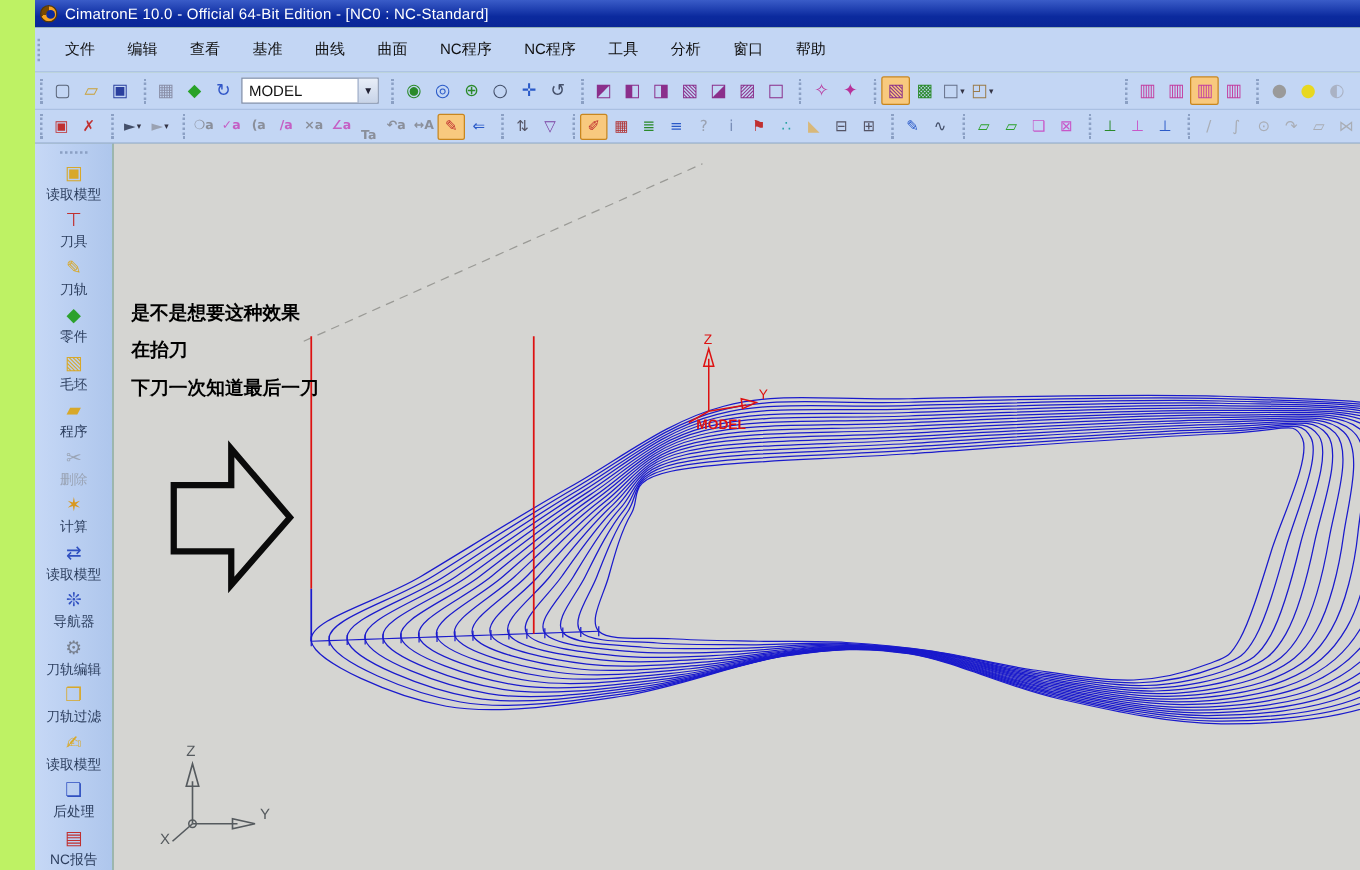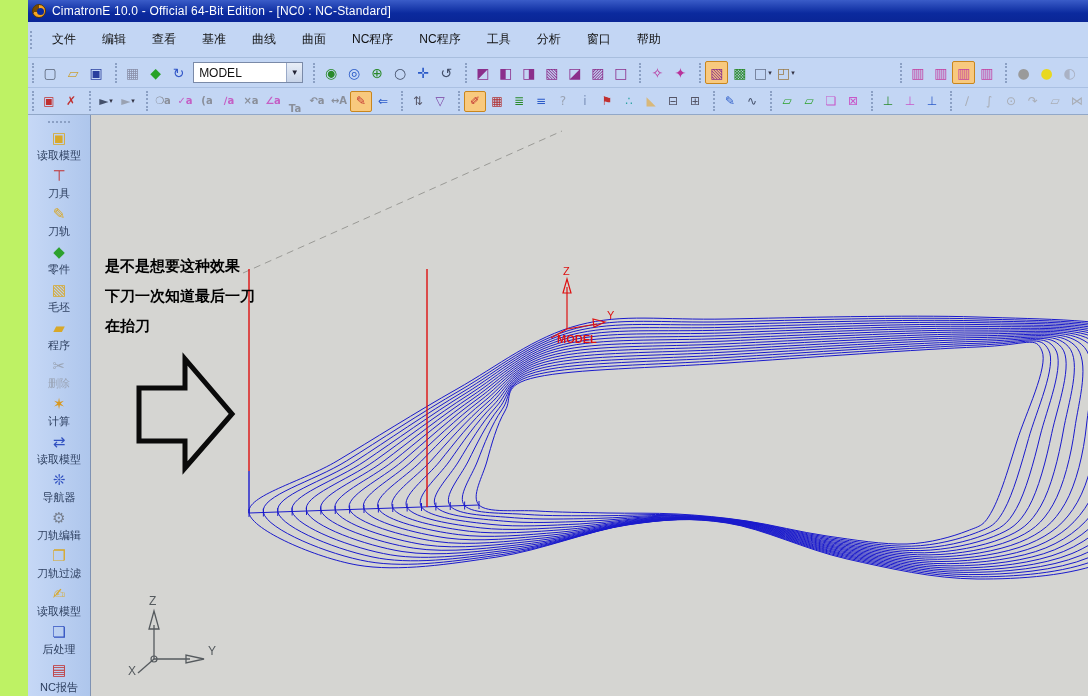--- a/index.html
+++ b/index.html
@@ -41,21 +41,21 @@
   .main { display:flex; height:587px; }
   .sidebar { width:64px; background:linear-gradient(90deg,#c6d8f6,#aec6ec); border-right:1px solid #7e92b4; display:flex; flex-direction:column; align-items:center; padding-top:6px; }
   .sb-grip { width:22px; border-top:2px dotted #8ba0c4; margin-bottom:4px; }
   .sb-item { width:62px; display:flex; flex-direction:column; align-items:center; padding:3px 0 2px; cursor:default; }
   .sb-icon { font-family:"DejaVu Sans",sans-serif; font-size:15px; line-height:17px; }
   .sb-label { font-size:11px; color:#2c3e5e; margin-top:1px; white-space:nowrap; }
   .sb-item.dis .sb-label, .sb-item.dis .sb-icon { color:#9aa4b5 !important; }
 
   .canvas { position:relative; width:1024px; height:587px; background:#d5d5d2; overflow:hidden; }
   #cv { position:absolute; left:0; top:0; }
-  .ann { position:absolute; left:14px; top:136px; font-size:15px; font-weight:bold; color:#000; line-height:30px; }
+  .ann { position:absolute; left:14px; top:121px; font-size:15px; font-weight:bold; color:#000; line-height:30px; }
   .wm { position:absolute; right:16px; bottom:2px; font-size:20px; font-weight:bold; color:#f65a5a; letter-spacing:1px; opacity:.9;
         text-shadow:1px 1px 0 #ffd9d9,-1px -1px 0 #ffecec; }
 
   .bottom-strip { height:5px; background:#2b64d9; width:1088px; }
 </style>
 </head>
 <body>
 
 <div class="app">
 
@@ -498,20 +498,20 @@
           <line x1="63" y1="544" x2="99" y2="544" stroke="#555a5e" stroke-width="1.3"></line>
           <polygon points="113,544 95,540 95,548" fill="none" stroke="#555a5e" stroke-width="1.3"></polygon>
           <line x1="63" y1="544" x2="47" y2="558" stroke="#555a5e" stroke-width="1.3"></line>
           <circle cx="63" cy="544" r="3" fill="none" stroke="#555a5e" stroke-width="1.2"></circle>
           <text x="58" y="490" fill="#555a5e" font-size="12">Z</text>
           <text x="117" y="540" fill="#555a5e" font-size="12">Y</text>
           <text x="37" y="560" fill="#555a5e" font-size="12">X</text>
         </svg>
       <div class="ann">
         <div>是不是想要这种效果</div>
+        <div>在抬刀</div>
         <div>下刀一次知道最后一刀</div>
-        <div>在抬刀</div>
       </div>
     </div>
   </div>
 
   <div class="bottom-strip"></div>
 </div>
 
 </body></html>

